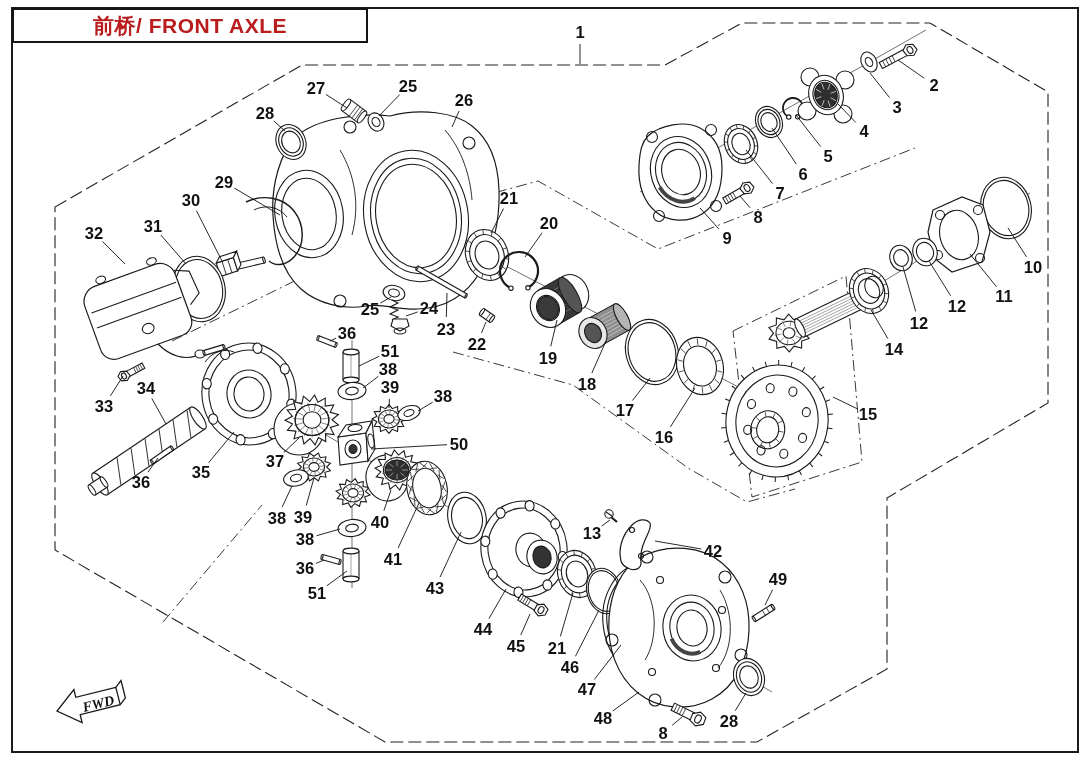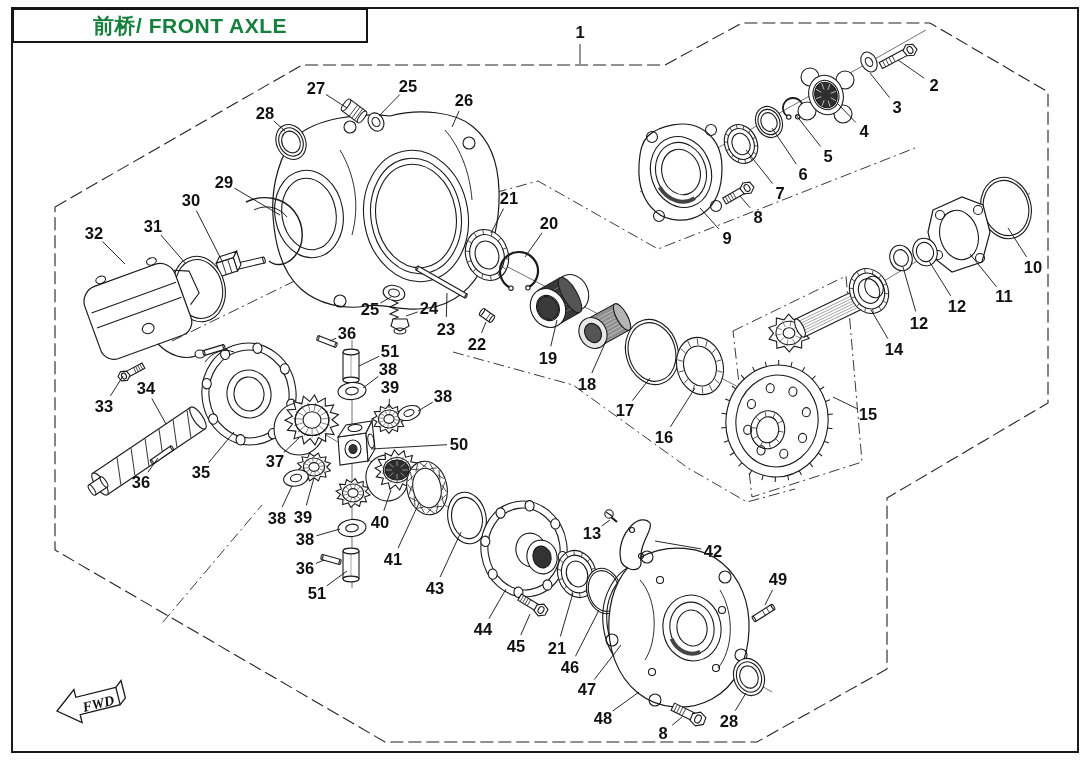--- a/index.html
+++ b/index.html
@@ -1,21 +1,21 @@
 <!DOCTYPE html>
 <html><head>
 <meta charset="utf-8">
 <style>
   html,body{margin:0;padding:0;background:#fff;}
   .stage{position:relative;width:1090px;height:760px;background:#fff;overflow:hidden;
          font-family:"Liberation Sans",sans-serif;}
   .stage svg{position:absolute;left:0;top:0;}
   .titlebox{position:absolute;left:12px;top:8px;width:352px;height:31px;
             border:2px solid #151515;background:#fff;display:flex;align-items:center;justify-content:center;
-            font-size:21px;font-weight:bold;color:#15803d;letter-spacing:0.5px;}
+            font-size:21px;font-weight:bold;color:#b91c1c;letter-spacing:0.5px;}
   text.callout{font-family:"Liberation Sans",sans-serif;font-weight:bold;font-size:16.5px;fill:#111;}
   text.fwd{font-family:"Liberation Serif",serif;font-weight:bold;font-style:italic;font-size:14px;fill:#111;}
 </style>
 </head>
 <body>
 
 <div class="stage">
   <svg id="diagram" width="1090" height="760" viewBox="0 0 1090 760">
       <g>
         <rect x="12" y="8" width="1066" height="744" fill="none" stroke="#1a1a1a" stroke-width="2"></rect>

